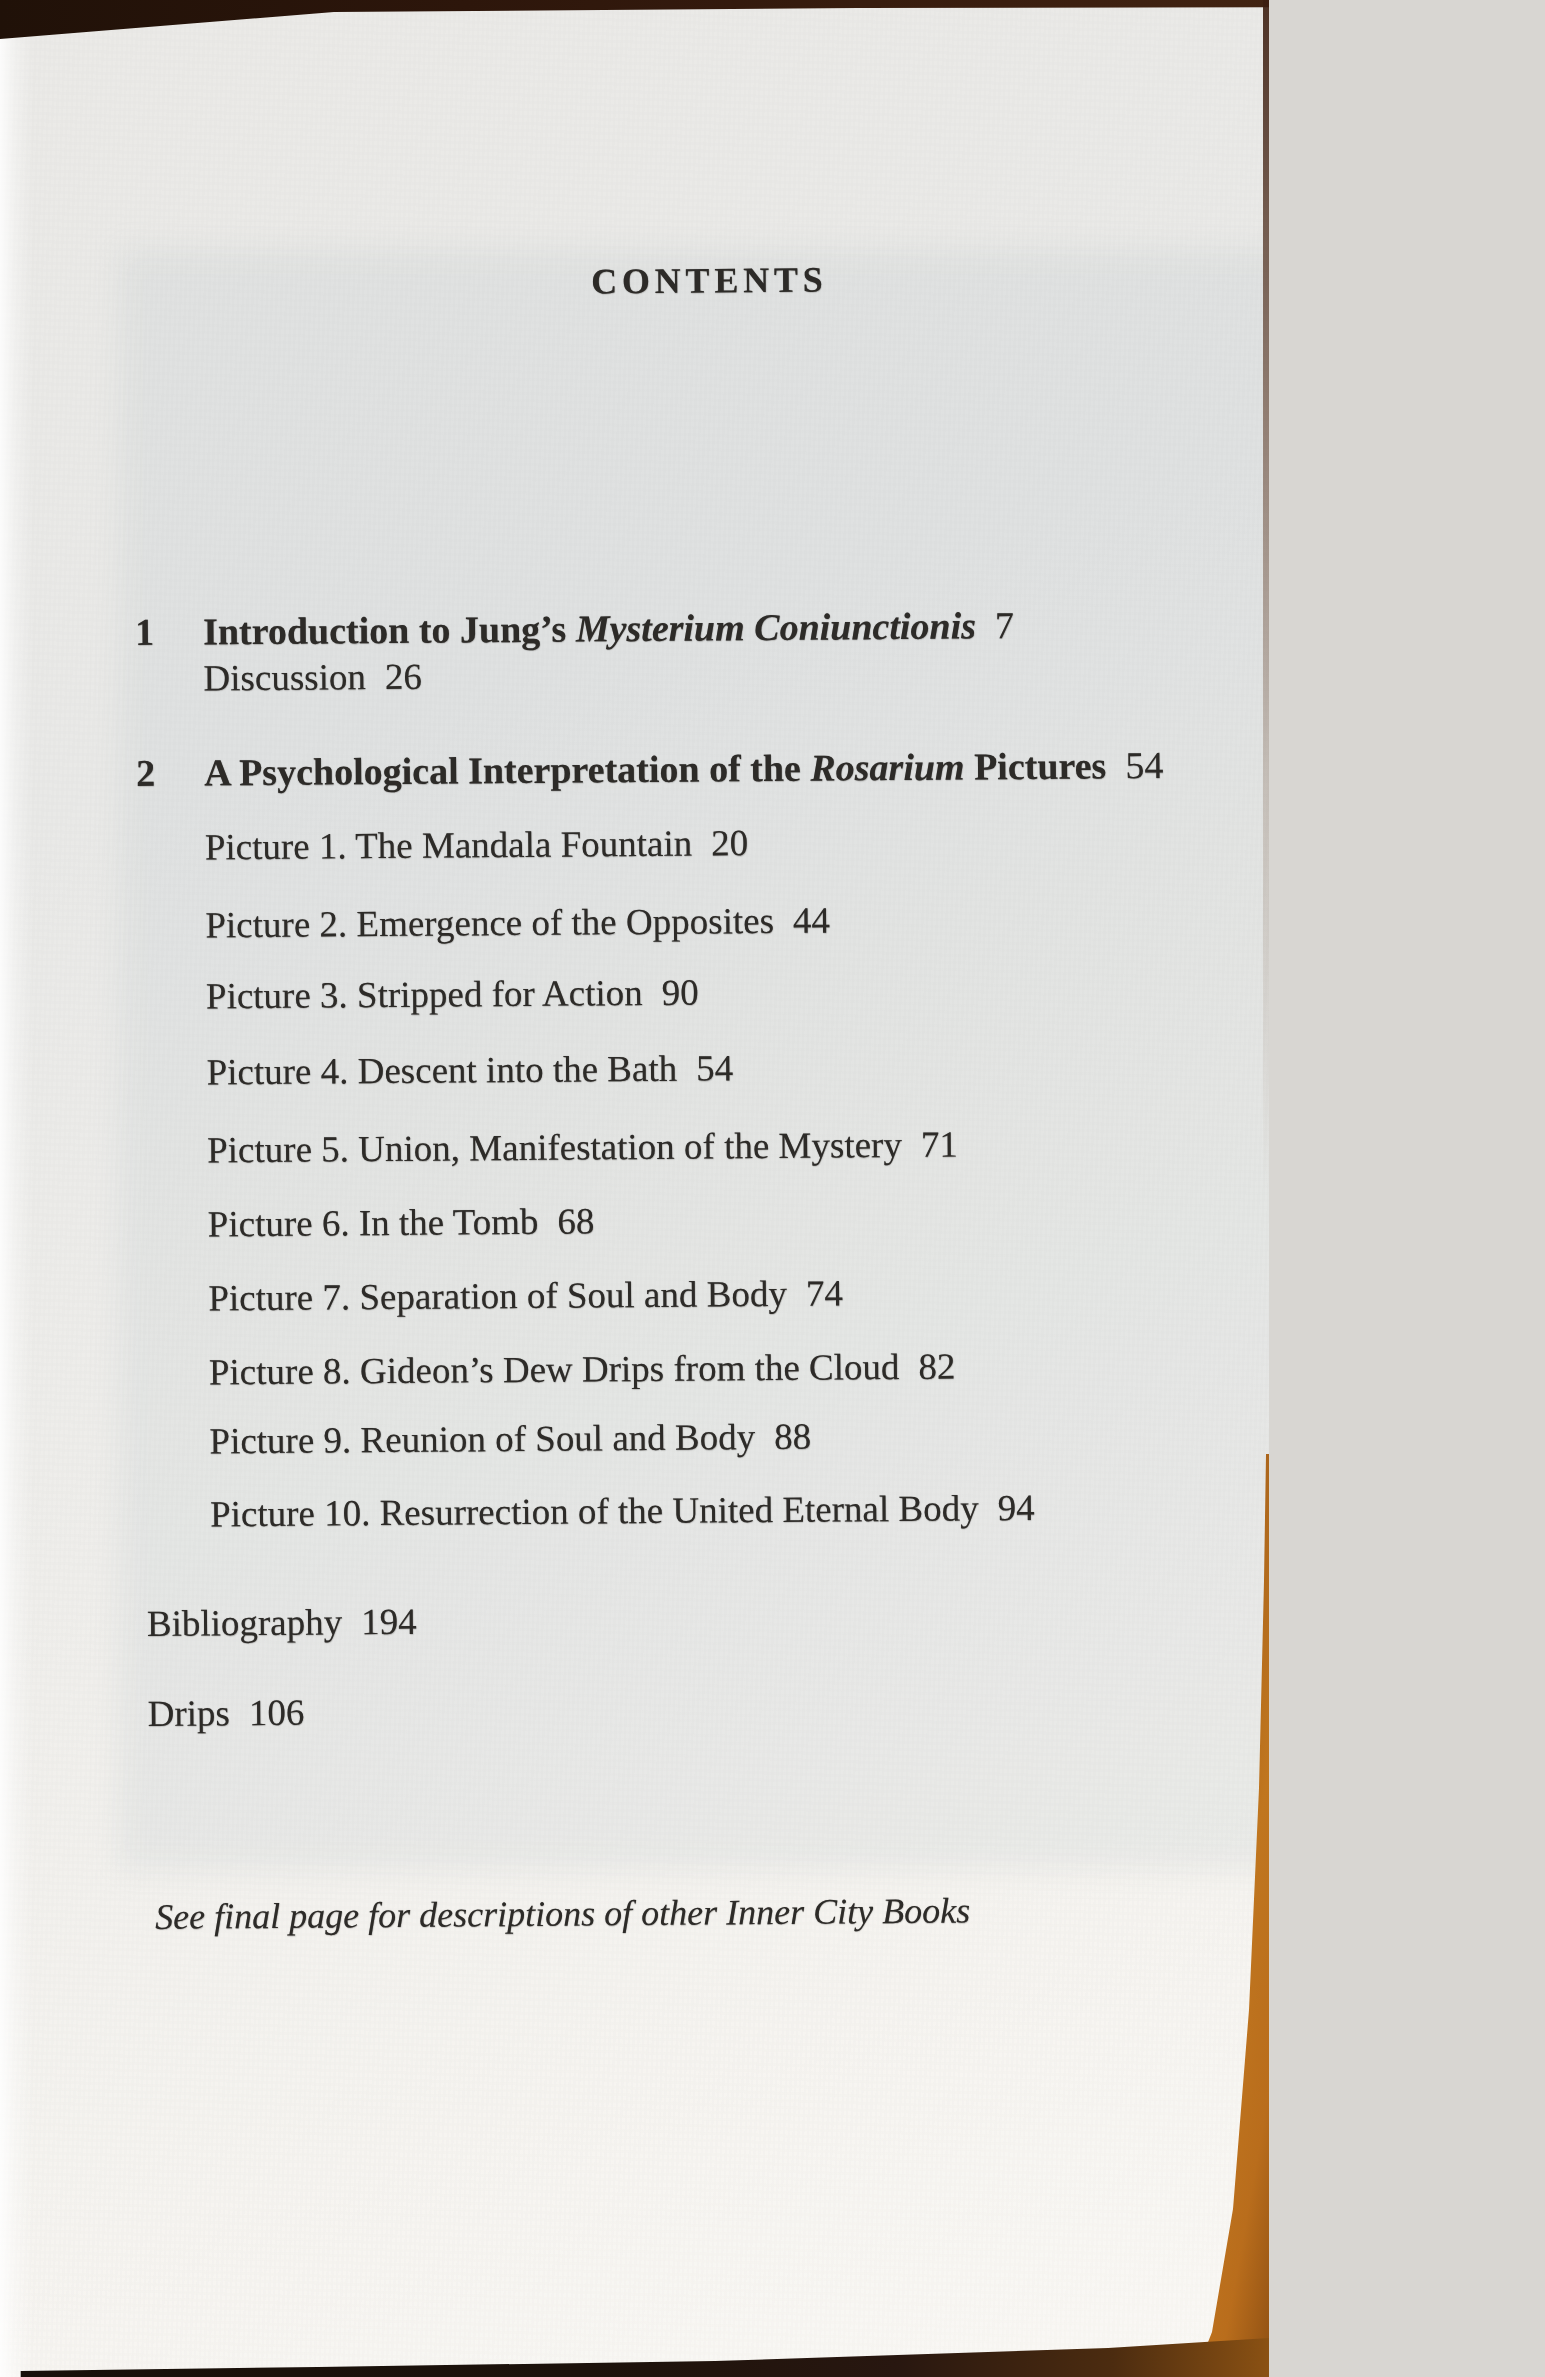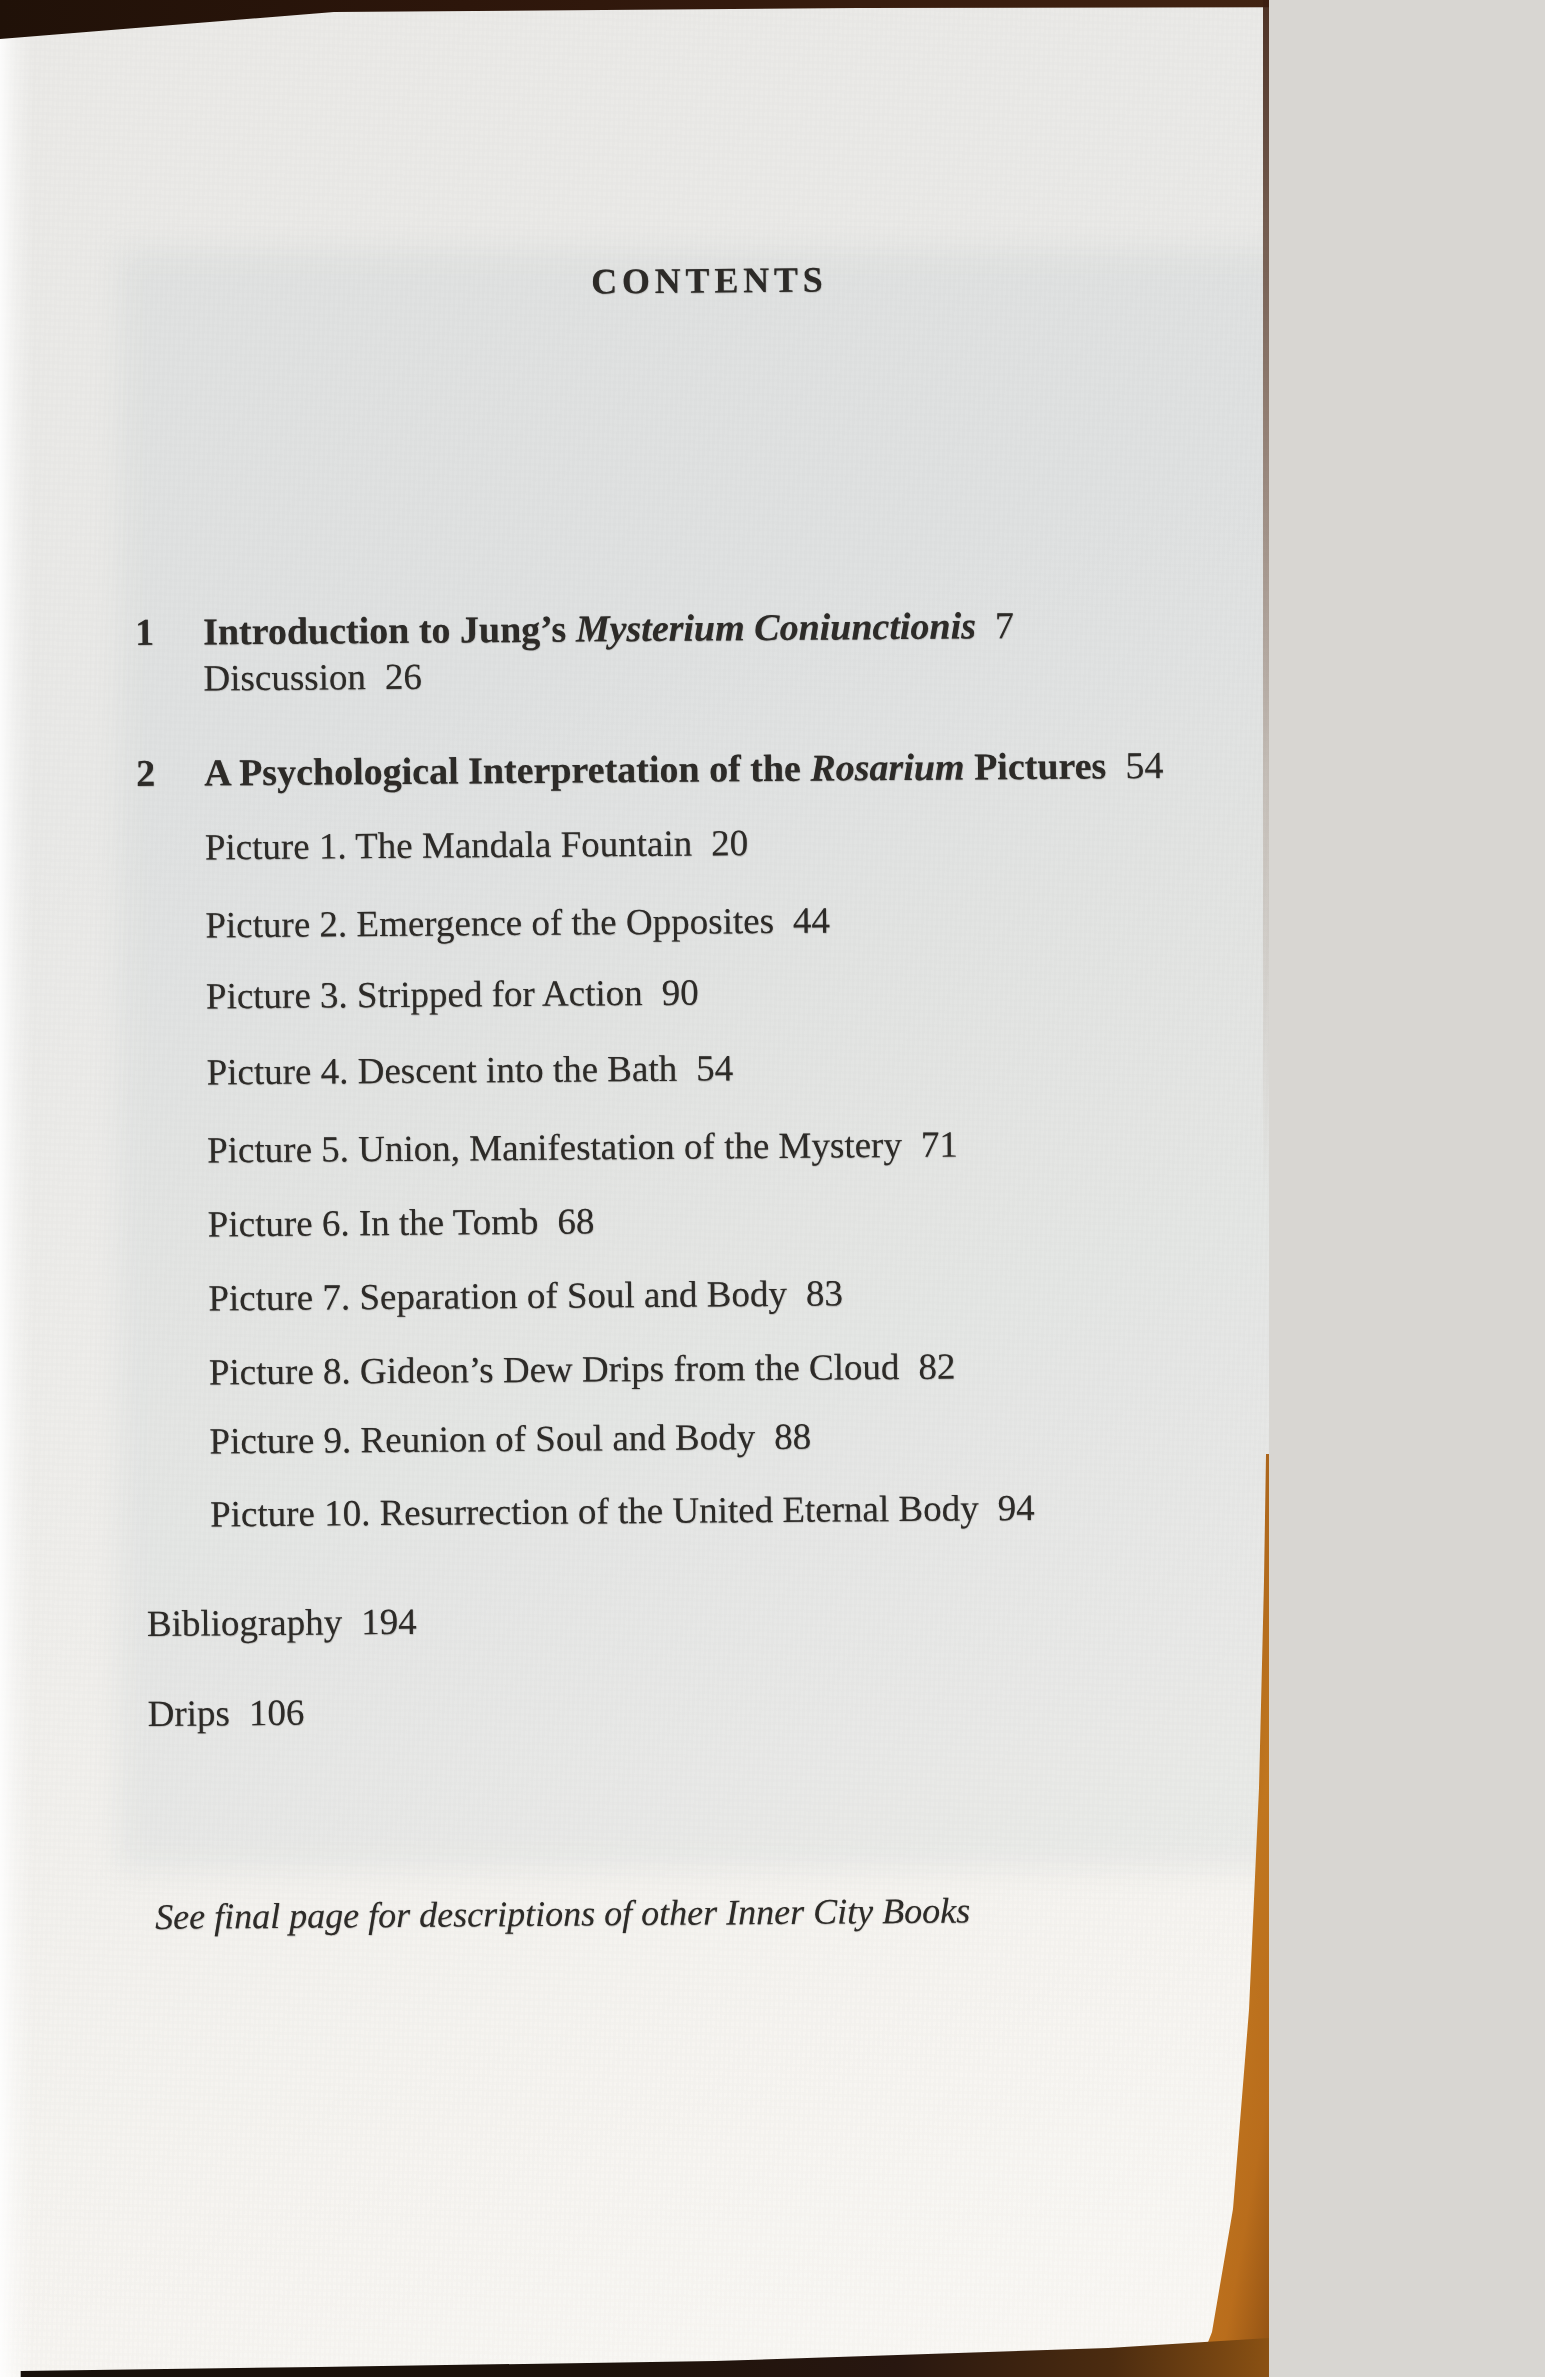--- a/index.html
+++ b/index.html
@@ -125,21 +125,21 @@
     <div class="line pic" style="top:1052px">
       <span>Picture 4. Descent into the Bath</span><span class="pageno">54</span>
     </div>
     <div class="line pic" style="top:1130px">
       <span>Picture 5. Union, Manifestation of the Mystery</span><span class="pageno">71</span>
     </div>
     <div class="line pic" style="top:1204px">
       <span>Picture 6. In the Tomb</span><span class="pageno">68</span>
     </div>
     <div class="line pic" style="top:1278px">
-      <span>Picture 7. Separation of Soul and Body</span><span class="pageno">83</span>
+      <span>Picture 7. Separation of Soul and Body</span><span class="pageno">74</span>
     </div>
     <div class="line pic" style="top:1352px">
       <span>Picture 8. Gideon’s Dew Drips from the Cloud</span><span class="pageno">82</span>
     </div>
     <div class="line pic" style="top:1421px">
       <span>Picture 9. Reunion of Soul and Body</span><span class="pageno">88</span>
     </div>
     <div class="line pic" style="top:1494px">
       <span>Picture 10. Resurrection of the United Eternal Body</span><span class="pageno">94</span>
     </div>

